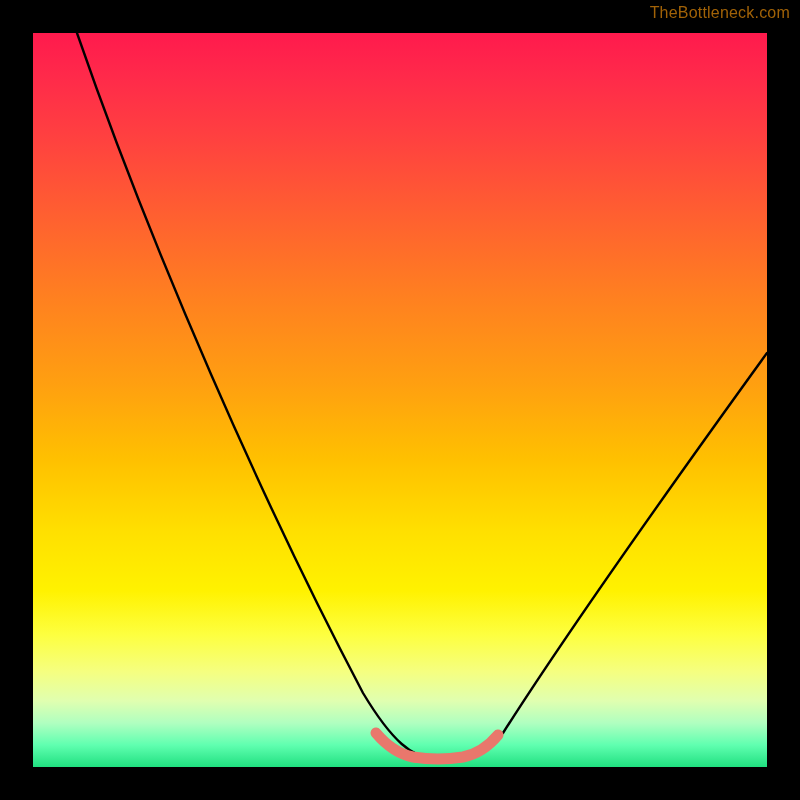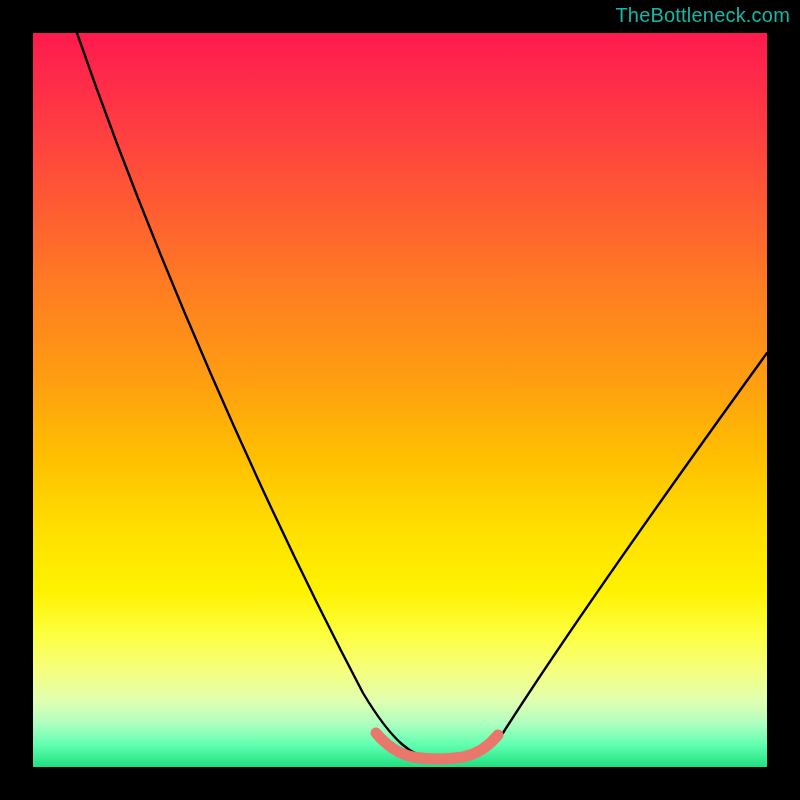--- a/index.html
+++ b/index.html
@@ -14,22 +14,22 @@
   .frame {
     position: relative;
     width: 800px;
     height: 800px;
     background: #000;
   }
   .watermark {
     position: absolute;
     top: 4px;
     right: 10px;
-    color: #14b8a6;
-    font-size: 20px;
+    color: #a16207;
+    font-size: 16px;
     font-weight: 500;
     letter-spacing: 0.2px;
     z-index: 5;
   }
   .plot-area {
     position: absolute;
     left: 33px;
     top: 33px;
     width: 734px;
     height: 734px;

